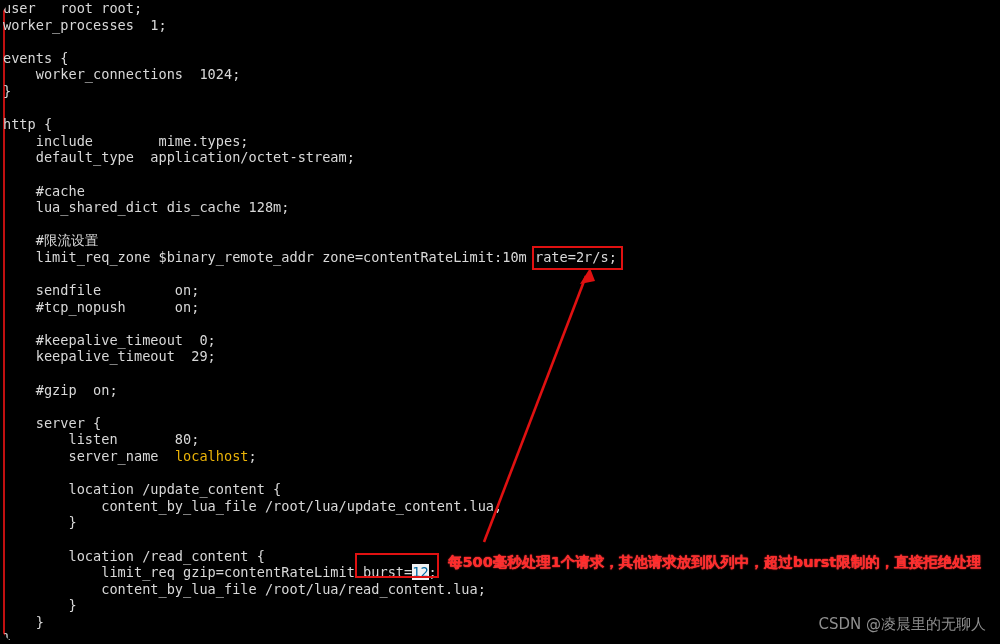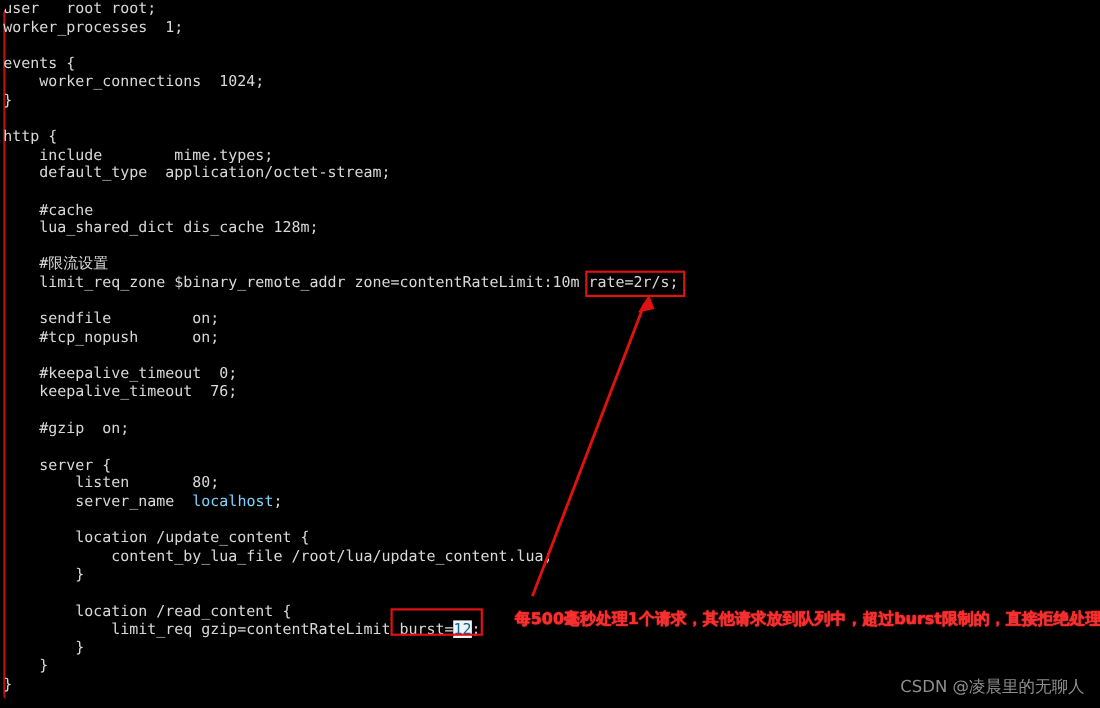--- a/index.html
+++ b/index.html
@@ -34,21 +34,21 @@
     z-index: 2;
   }
   .line {
     height: 16.6px;
     line-height: 16.6px;
     white-space: pre;
     font-size: 13.6px;
     color: #d8d8d8;
     letter-spacing: 0px;
   }
-  .tok-host { color: #7dd3fc; }
+  .tok-host { color: #eab308; }
   .sel {
     background: #f2f2f2;
     color: #0369a1;
   }
   
   .redbox {
     position: absolute;
     border: 2px solid #e01111;
     box-sizing: border-box;
     z-index: 3;
@@ -67,21 +67,20 @@
   .cn-note {
     position: absolute;
     z-index: 5;
     white-space: pre;
     font-family: "DejaVu Sans", "Liberation Sans", sans-serif;
     font-size: 14.5px;
     font-weight: bold;
     color: #ff2a2a;
     text-shadow: 0 0 1px #ff6a6a, 0 0 2px #b00000;
     letter-spacing: 0px;
-    margin-left: 20px;
   }
   #note-burst { left: 448px; top: 553px; }
 
   #watermark {
     position: absolute;
     right: 14px;
     bottom: 10px;
     z-index: 6;
     font-family: "DejaVu Sans", "Liberation Sans", sans-serif;
     font-size: 15px;
@@ -112,38 +111,39 @@
     <div class="line">    #cache</div>
     <div class="line">    lua_shared_dict dis_cache 128m;</div>
     <div class="line"></div>
     <div class="line">    #限流设置</div>
     <div class="line">    limit_req_zone $binary_remote_addr zone=contentRateLimit:10m rate=2r/s;</div>
     <div class="line"></div>
     <div class="line">    sendfile         on;</div>
     <div class="line">    #tcp_nopush      on;</div>
     <div class="line"></div>
     <div class="line">    #keepalive_timeout  0;</div>
-    <div class="line">    keepalive_timeout  76;</div>
+    <div class="line">    keepalive_timeout  29;</div>
     <div class="line"></div>
     <div class="line">    #gzip  on;</div>
     <div class="line"></div>
     <div class="line">    server {</div>
     <div class="line">        listen       80;</div>
 
     <div class="line"><span>        server_name  </span><span class="tok-host">localhost</span><span>;</span></div>
 
     <div class="line"></div>
     <div class="line">        location /update_content {</div>
     <div class="line">            content_by_lua_file /root/lua/update_content.lua;</div>
     <div class="line">        }</div>
     <div class="line"></div>
     <div class="line">        location /read_content {</div>
 
     <div class="line"><span>            limit_req gzip=contentRateLimit burst=</span><span class="sel">12</span><span>;</span></div>
 
+    <div class="line">            content_by_lua_file /root/lua/read_content.lua;</div>
     <div class="line">        }</div>
     <div class="line">    }</div>
     <div class="line">}</div>
   </div>
 
   <div class="redbox" id="box-rate"></div>
   <div class="redbox" id="box-burst"></div>
 
   <svg id="arrow-layer" viewBox="0 0 1000 644">
     <line x1="484" y1="542" x2="586" y2="276" stroke="#e01111" stroke-width="2.6"></line>

